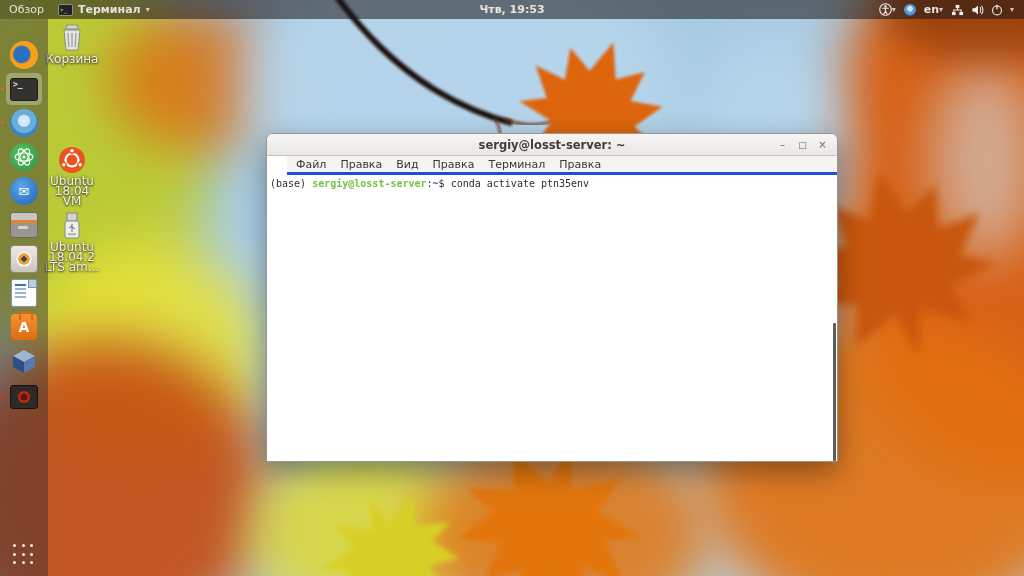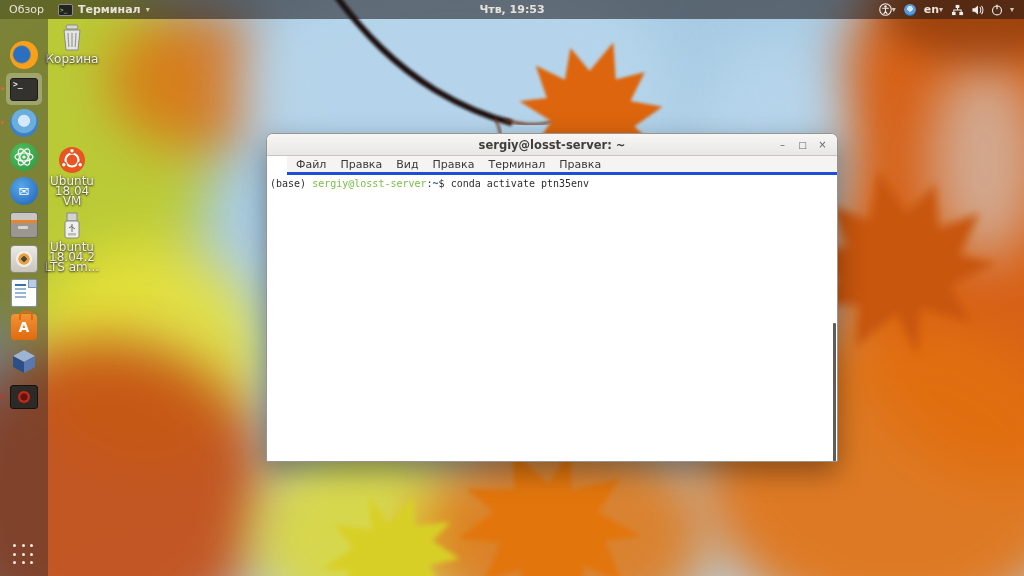--- a/index.html
+++ b/index.html
@@ -67,21 +67,21 @@
   .controls{margin-left:auto;display:flex;align-items:center;gap:9px;padding-right:9px;position:relative;z-index:1;color:#6b6864;}
   .ctl{font-size:10px;line-height:10px;width:11px;text-align:center;cursor:default;}
   .ctl.max{font-size:9px;}
   .menubar{height:16px;background:#f5f4f2;border-bottom:3px solid #1d4ed8;display:flex;align-items:center;
     font-size:11px;color:#3a3834;flex:0 0 auto;margin-left:20px;}
   .menu-item{padding:0 7px;}
   .menu-item:first-child{margin-left:2px;}
   .term{flex:1;background:#ffffff;position:relative;font:10px/13px "DejaVu Sans Mono","Liberation Mono",monospace;
     color:#2e2e2e;padding:2px 0 0 3px;border-radius:0 0 2px 2px;overflow:hidden;}
   .tline{white-space:pre;}
-  .c-user{color:#76c043;font-weight:normal;}
+  .c-user{color:#76c043;font-weight:bold;}
   .c-path{color:#3a65a8;font-weight:bold;}
   .cursor{display:inline-block;width:6px;height:11px;border:1px solid #2e2e2e;vertical-align:-2px;}
   .vscroll{position:absolute;right:1px;top:148px;width:3px;height:142px;background:#5f5d5a;border-radius:1px;}
 </style>
 </head>
 <body>
 
 <div class="stage">
 
   <div class="bg">

